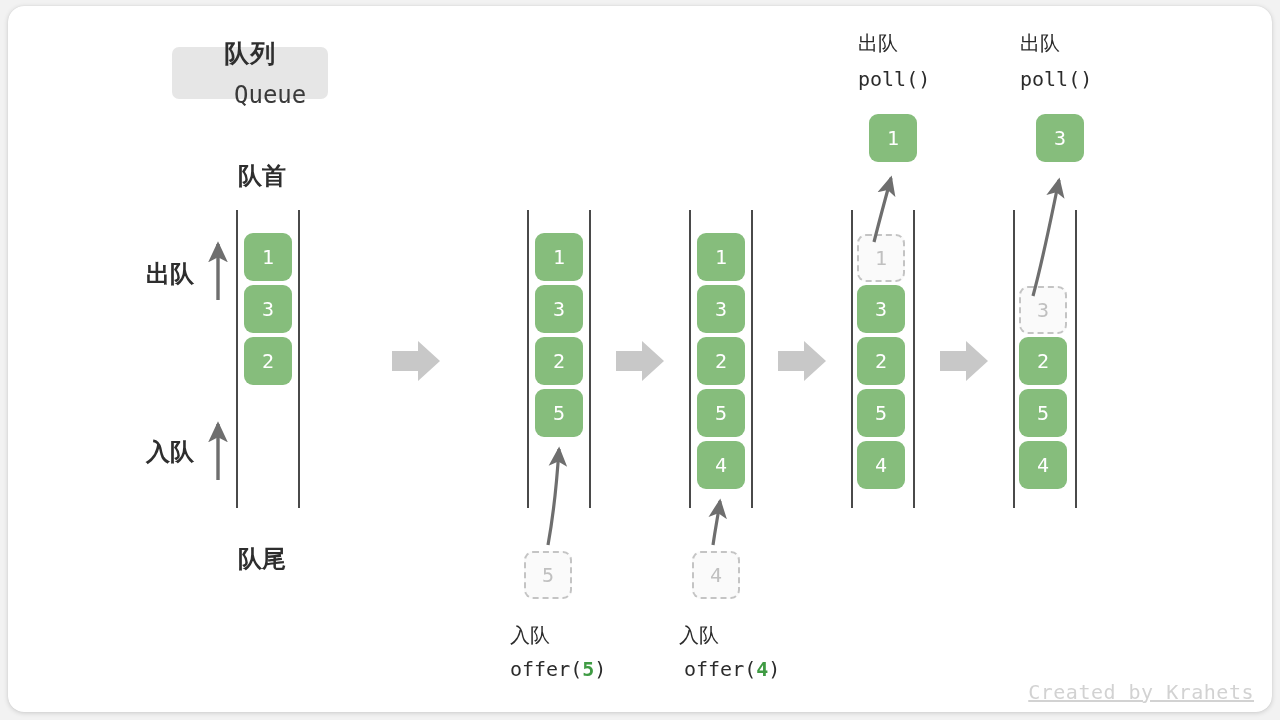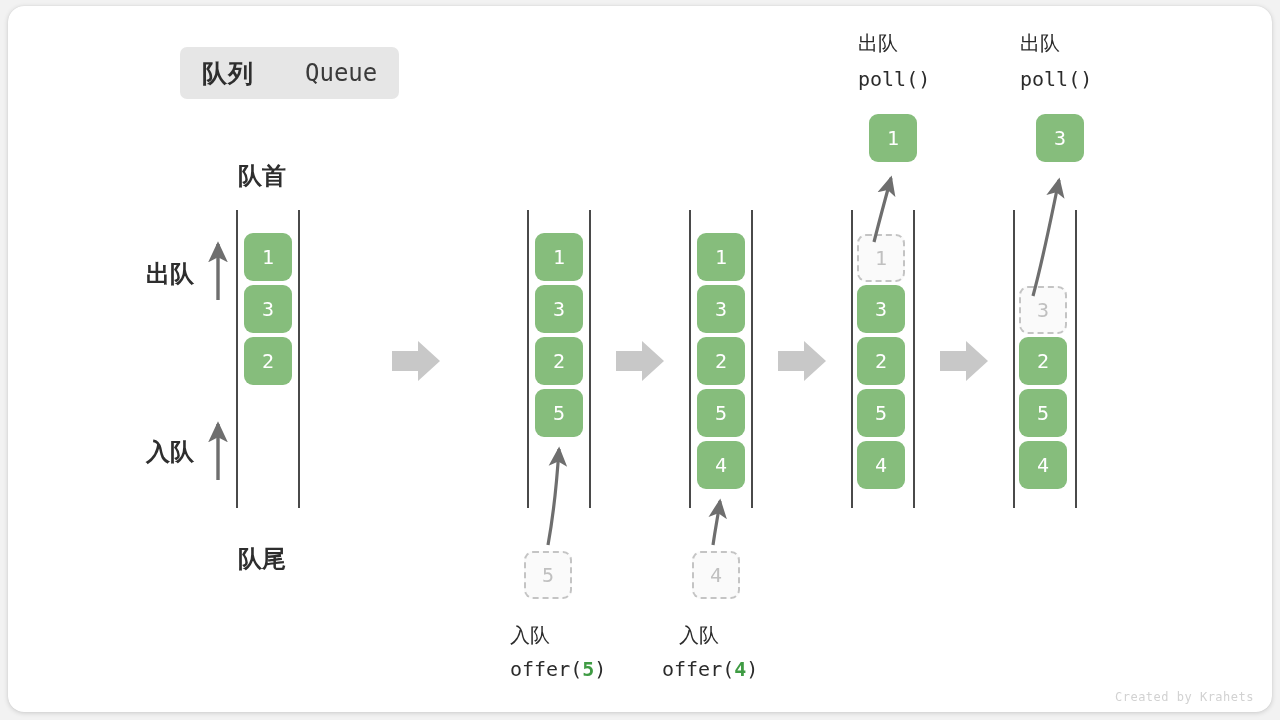--- a/index.html
+++ b/index.html
@@ -43,31 +43,31 @@
   }
   .box.ghost{
     background:#fafafa;border:2px dashed #c4c4c4;color:#c0c0c0;
     width:44px;height:44px;
   }
 
   
   .watermark{
     position:absolute;right:26px;bottom:16px;
     font-family:"DejaVu Sans Mono","Liberation Mono",monospace;
-    font-size:12px;color:#d2d2d2;letter-spacing:.5px;
+    font-size:20px;color:#d2d2d2;letter-spacing:.5px;text-decoration:underline;
   }
   svg{position:absolute;left:0;top:0;width:1280px;height:720px;pointer-events:none;}
 </style>
 </head>
 <body>
 
 <div id="stage">
   <div class="card"></div>
 
-  <div class="title-chip" style="left:180px;top:47px;">
+  <div class="title-chip" style="left:172px;top:47px;flex-direction:column;">
     <span class="title-cn">队列</span>
     <span class="title-en">Queue</span>
   </div>
 
   <div class="lbl" style="left:238px;top:160px;">队首</div>
   <div class="lbl" style="left:238px;top:543px;">队尾</div>
   <div class="lbl" style="left:146px;top:258px;">出队</div>
   <div class="lbl" style="left:146px;top:436px;">入队</div>
 
   <div class="rail" style="left:236px;top:210px;height:298px;"></div>
@@ -95,21 +95,21 @@
 
   <div class="box" style="left:697px;top:233px;">1</div>
   <div class="box" style="left:697px;top:285px;">3</div>
   <div class="box" style="left:697px;top:337px;">2</div>
   <div class="box" style="left:697px;top:389px;">5</div>
   <div class="box" style="left:697px;top:441px;">4</div>
 
   <div class="box ghost" style="left:692px;top:551px;">4</div>
 
   <div class="head-label head-cn" style="left:679px;top:622px;font-weight:normal;">入队</div>
-  <div class="head-label mono" style="left:662px;top:654px;"><span>offer(</span><span class="arg">4</span><span>)</span></div>
+  <div class="head-label mono" style="left:684px;top:654px;"><span>offer(</span><span class="arg">4</span><span>)</span></div>
 
   <div class="head-label head-cn" style="left:858px;top:30px;">出队</div>
   <div class="head-label mono" style="left:858px;top:64px;">poll()</div>
 
   <div class="box" style="left:869px;top:114px;">1</div>
 
   <div class="rail" style="left:851px;top:210px;height:298px;"></div>
   <div class="rail" style="left:913px;top:210px;height:298px;"></div>
 
   <div class="box ghost" style="left:857px;top:234px;">1</div>

